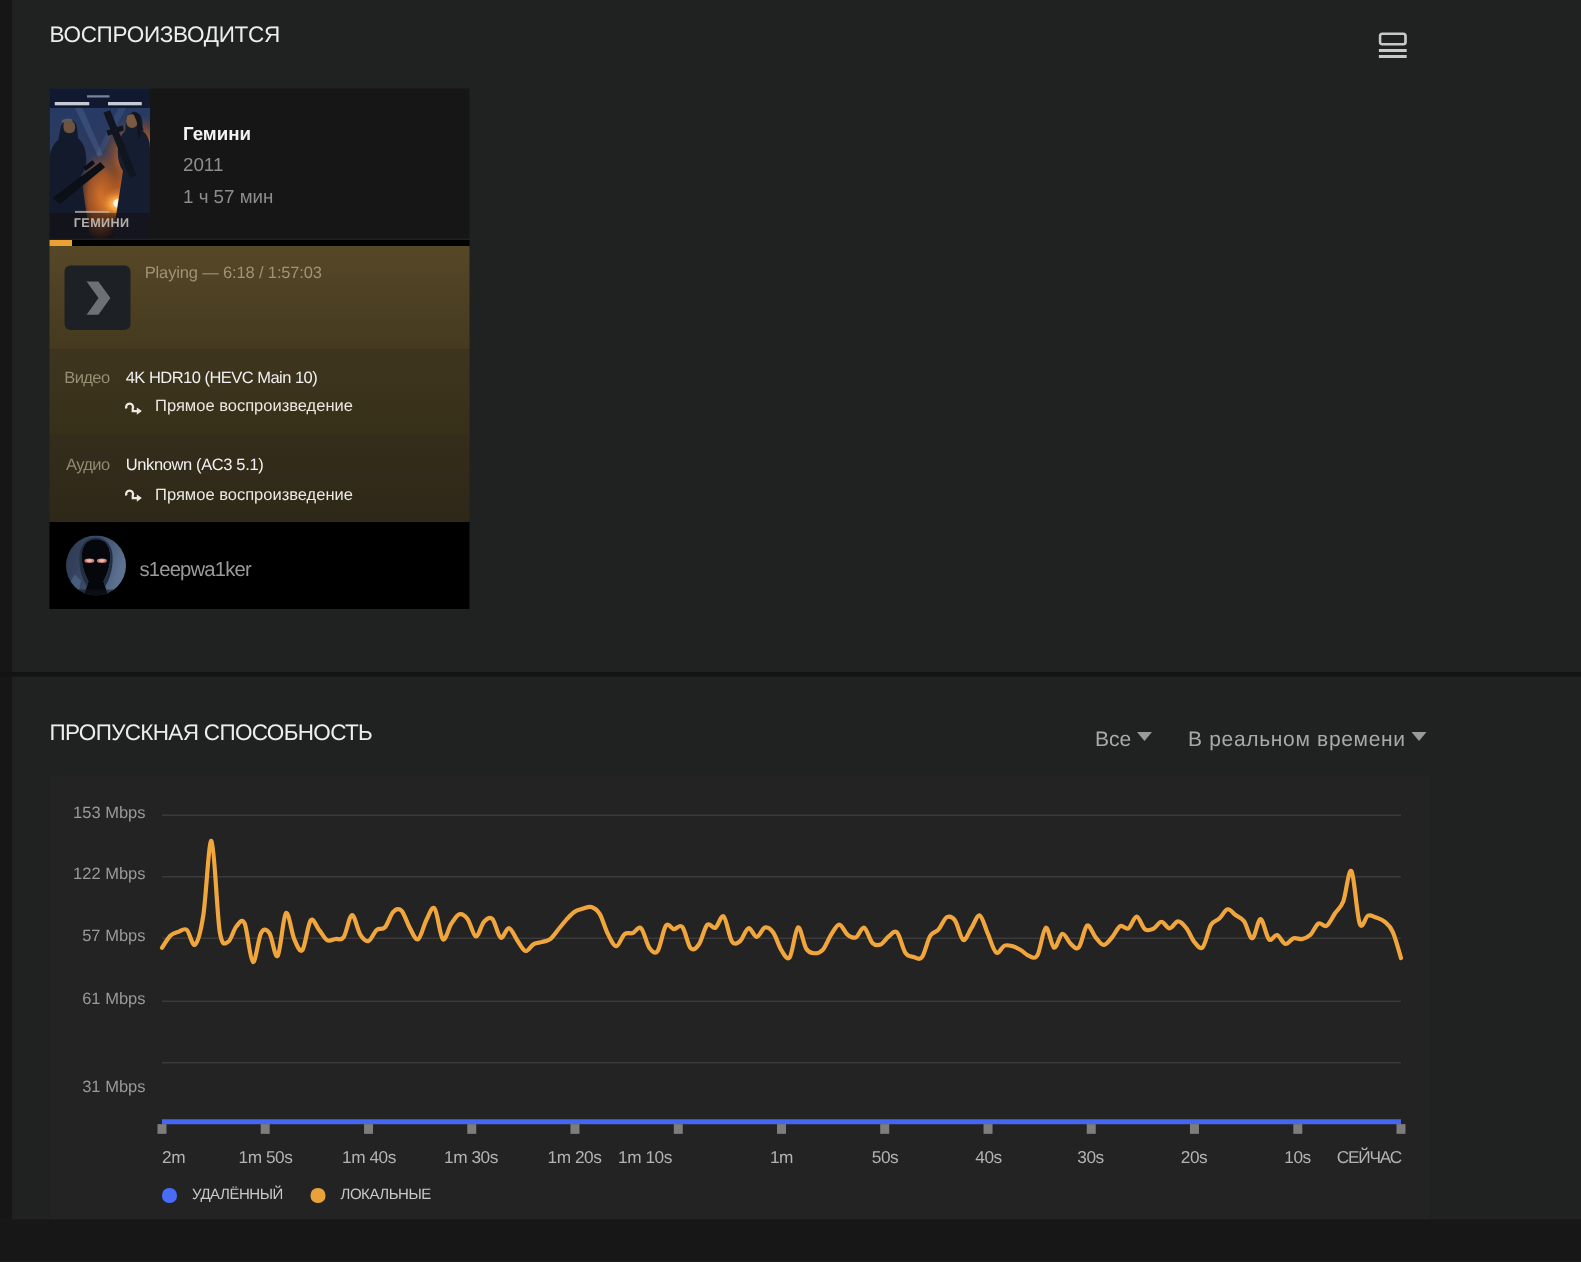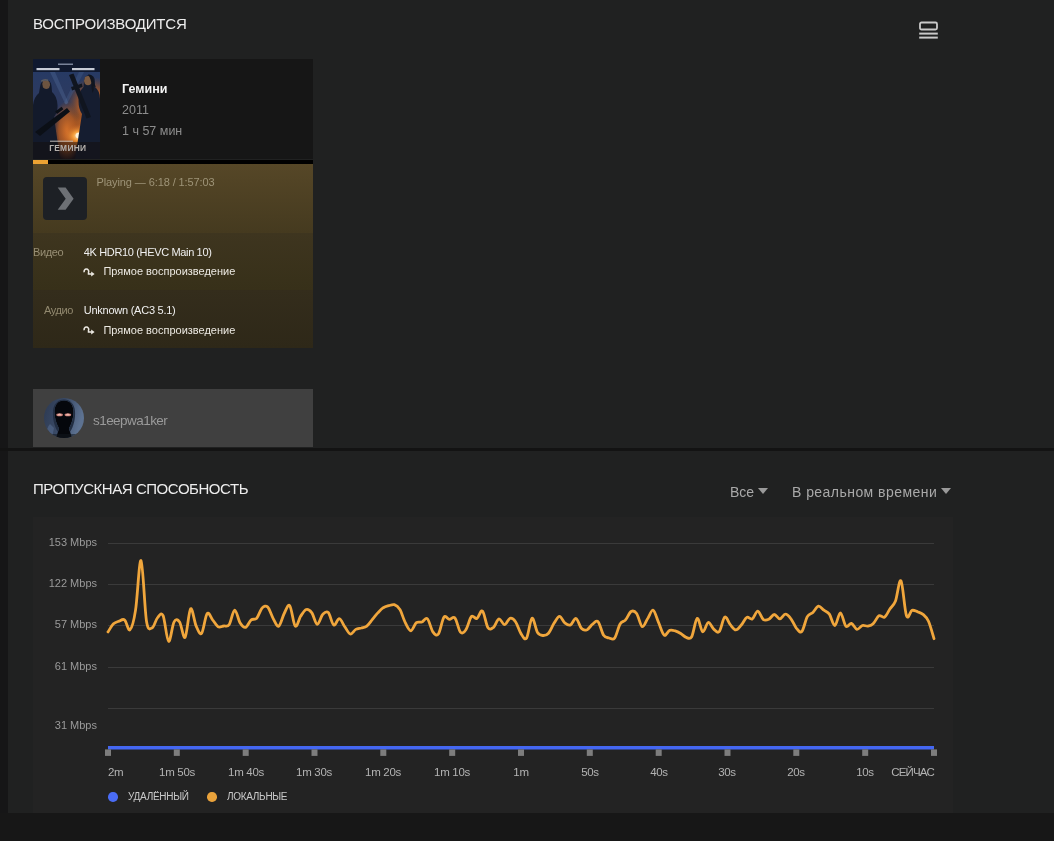--- a/index.html
+++ b/index.html
@@ -88,40 +88,40 @@
   <div class="abs" style="left:10px;top:118px;width:44px;height:43px;background:#1d2025;border-radius:4px;">
     <svg width="44" height="43" viewBox="0 0 44 43">
           <path d="M14.7 10.6 L22.6 10.6 L30.6 21.7 L22.6 32.8 L14.7 32.8 L22.7 21.7 Z" fill="#6d7075"></path>
         </svg>
   </div>
   <div class="abs" style="left:63.5px;top:114.7px;width:215px;font-size:11px;line-height:17.75px;">
     <div style="color:#9e9478;letter-spacing:-0.1px;">Playing — 6:18 / 1:57:03</div>
   </div>
 
   <div class="abs" style="left:0;top:174px;width:280px;height:57px;background:linear-gradient(#3e351f,#373019);">
-    <div class="abs" style="left:0;top:12.7px;width:40px;font-size:11px;letter-spacing:-0.4px;color:#978e74;">Видео</div>
+    <div class="abs" style="left:0;top:12.7px;width:40px;text-align:right;font-size:11px;letter-spacing:-0.4px;color:#978e74;">Видео</div>
     <div class="abs" style="left:50.8px;top:12.7px;font-size:11px;letter-spacing:-0.35px;color:#f0f0f0;">4K HDR10 (HEVC Main 10)</div>
     <svg class="abs" style="left:50px;top:33.5px;" width="13" height="11" viewBox="0 0 13 11">
       <path d="M1.3 5.3 A2.3 2.3 0 1 1 5.5 5.3 L5.5 7.05 L8.8 7.05" fill="none" stroke="#ece9e2" stroke-width="1.5"></path>
       <path d="M8.2 4.6 L11.6 7.05 L8.2 9.5 Z" fill="#ece9e2"></path>
     </svg>
     <div class="abs" style="left:70.4px;top:32px;font-size:11px;letter-spacing:0px;color:#ece9e2;">Прямое воспроизведение</div>
   </div>
 
   <div class="abs" style="left:0;top:231px;width:280px;height:58px;background:linear-gradient(#342d1c,#2e2818);">
     <div class="abs" style="left:0;top:13.9px;width:40px;text-align:right;font-size:11px;letter-spacing:-0.4px;color:#92896f;">Аудио</div>
     <div class="abs" style="left:50.8px;top:13.9px;font-size:11px;letter-spacing:-0.25px;color:#f0f0f0;">Unknown (AC3 5.1)</div>
     <svg class="abs" style="left:50px;top:35px;" width="13" height="11" viewBox="0 0 13 11">
       <path d="M1.3 5.3 A2.3 2.3 0 1 1 5.5 5.3 L5.5 7.05 L8.8 7.05" fill="none" stroke="#ece9e2" stroke-width="1.5"></path>
       <path d="M8.2 4.6 L11.6 7.05 L8.2 9.5 Z" fill="#ece9e2"></path>
     </svg>
     <div class="abs" style="left:70.4px;top:33.9px;font-size:11px;letter-spacing:0px;color:#ece9e2;">Прямое воспроизведение</div>
   </div>
 
-  <div class="abs" style="left:0;top:289px;width:280px;height:58px;background:#404040;margin-top:41px;">
+  <div class="abs" style="left:0;top:289px;width:280px;height:58px;background:#000000;">
     <svg class="abs" style="left:11px;top:9px;" width="40" height="40" viewBox="0 0 40 40">
       <defs>
         <linearGradient id="avbg" x1="0" y1="0" x2="1" y2="0.3">
           <stop offset="0" stop-color="#2b3850"></stop>
               <stop offset="0.5" stop-color="#3a4a66"></stop>
               <stop offset="1" stop-color="#5d7291"></stop>
         </linearGradient>
         <clipPath id="avc">
               <circle cx="20" cy="20" r="20"></circle>
             </clipPath>
@@ -176,21 +176,21 @@
 <div class="yl" style="top:536px;">153 Mbps</div>
     <div class="yl" style="top:577px;">122 Mbps</div>
     <div class="yl" style="top:618px;">57 Mbps</div>
     <div class="yl" style="top:660px;">61 Mbps</div>
     <div class="yl" style="top:719px;">31 Mbps</div>
 <div class="xl" style="left:108px;top:766px;">2m</div>
     <div class="xl" style="left:137px;top:766px;width:80px;text-align:center;">1m 50s</div>
     <div class="xl" style="left:206px;top:766px;width:80px;text-align:center;">1m 40s</div>
     <div class="xl" style="left:274px;top:766px;width:80px;text-align:center;">1m 30s</div>
     <div class="xl" style="left:343px;top:766px;width:80px;text-align:center;">1m 20s</div>
-    <div class="xl" style="left:412px;top:766px;width:80px;text-align:center;">1m 10s</div>
+    <div class="xl" style="left:412px;top:766px;width:80px;text-align:left;">1m 10s</div>
     <div class="xl" style="left:481px;top:766px;width:80px;text-align:center;">1m</div>
     <div class="xl" style="left:550px;top:766px;width:80px;text-align:center;">50s</div>
     <div class="xl" style="left:619px;top:766px;width:80px;text-align:center;">40s</div>
     <div class="xl" style="left:687px;top:766px;width:80px;text-align:center;">30s</div>
     <div class="xl" style="left:756px;top:766px;width:80px;text-align:center;">20s</div>
     <div class="xl" style="left:825px;top:766px;width:80px;text-align:center;">10s</div>
     <div class="xl" style="left:864px;top:766px;width:70px;text-align:right;letter-spacing:-0.8px;">СЕЙЧАС</div>
 
 <div class="abs" style="left:108px;top:792px;width:9.5px;height:9.5px;border-radius:50%;background:#4a6cf5;"></div>
 <div class="abs" style="left:128px;top:790.5px;font-size:10px;letter-spacing:-0.3px;color:#c9c9c9;">УДАЛЁННЫЙ</div>

